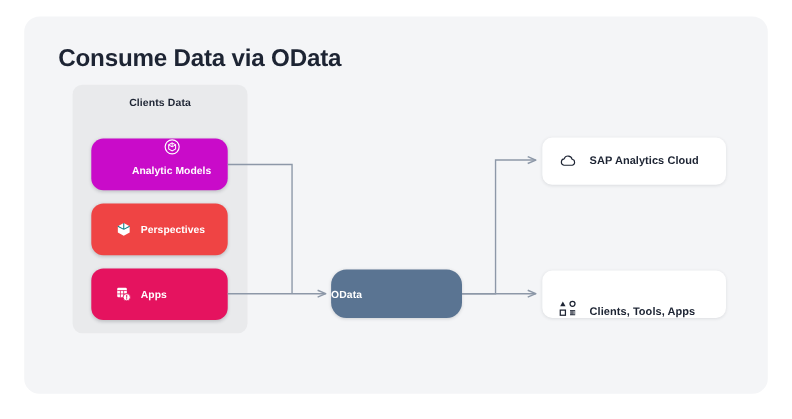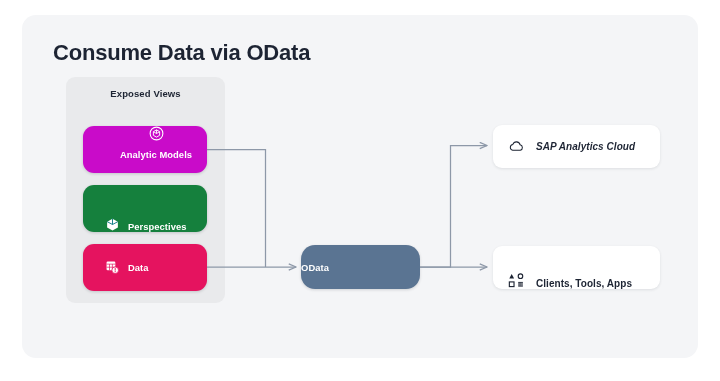--- a/index.html
+++ b/index.html
@@ -64,21 +64,21 @@
   }
   .src-pill .pill-label {
     font-size: 9.4px;
     font-weight: bold;
     color: #ffffff;
     letter-spacing: 0.05px;
     white-space: nowrap;
   }
   .pill-icon { width: 15px; height: 15px; flex: 0 0 15px; display:block; }
   #pill-analytic { top: 126px; background: #c90bc9; flex-direction: column; }
-  #pill-perspectives { top: 185px; background: #15803d; align-items: flex-end; }
+  #pill-perspectives { top: 185px; background: #ef4444; }
   #pill-views { top: 244px; background: #e5135f; }
 
   
   #odata-node {
     position: absolute;
     left: 301px; top: 245px;
     width: 119px; height: 44px;
     background: #5a7492;
     border-radius: 14px;
     display: flex; align-items: center; justify-content: flex-start;
@@ -97,38 +97,38 @@
     border-radius: 9px;
     display: flex; align-items: center;
     gap: 11px;
     padding-left: 15px;
     box-shadow: 0 1px 3px rgba(20,25,40,0.10);
   }
   .consumer .consumer-label {
     font-size: 10px; font-weight: bold; color: #1d2433; letter-spacing: 0.05px;
     white-space: nowrap;
   }
-  #consumer-sac { top: 125px; font-style: italic; }
+  #consumer-sac { top: 125px; }
   #consumer-clients { top: 246px; align-items: flex-end; }
   .consumer-icon { width: 17px; height: 17px; flex: 0 0 17px; display:block; }
 
   
   #wires { position: absolute; left: 0; top: 0; width: 720px; height: 381px; pointer-events: none; }
 </style>
 </head>
 <body>
 
 <div id="stage">
 
   <div id="card"></div>
 
   <div id="title">Consume Data via OData</div>
 
   <div id="exposed-panel"></div>
-  <div id="exposed-label">Exposed Views</div>
+  <div id="exposed-label">Clients Data</div>
 
   <div class="src-pill" id="pill-analytic">
     <span>
       <svg class="pill-icon" viewBox="0 0 24 24" aria-hidden="true">
         <circle cx="12" cy="12" r="10.2" fill="none" stroke="#ffffff" stroke-width="1.7"></circle>
         <path d="M12 6.2 L17 9.1 L17 14.9 L12 17.8 L7 14.9 L7 9.1 Z" fill="none" stroke="#ffffff" stroke-width="1.5"></path>
         <path d="M12 6.2 L12 12 M12 12 L17 9.1 M12 12 L7 9.1" fill="none" stroke="#ffffff" stroke-width="1.4"></path>
       </svg>
     </span>
     <span class="pill-label">Analytic Models</span>
@@ -146,21 +146,21 @@
 
   <div class="src-pill" id="pill-views">
     <span>
       <svg class="pill-icon" viewBox="0 0 24 24" aria-hidden="true">
         <rect x="2.5" y="2.5" width="14" height="14" rx="1.8" fill="#ffffff"></rect>
         <path d="M2.5 6.6 H16.5 M7.2 6.6 V16.5 M11.8 6.6 V16.5 M2.5 11.5 H16.5" stroke="#e5135f" stroke-width="1.1" fill="none"></path>
         <circle cx="16.3" cy="16.3" r="5.3" fill="#ffffff" stroke="#e5135f" stroke-width="1.3"></circle>
         <path d="M16.3 13.4 V16.4 M16.3 18.3 v0.6" stroke="#e5135f" stroke-width="1.5" stroke-linecap="round"></path>
       </svg>
     </span>
-    <span class="pill-label">Data</span>
+    <span class="pill-label">Apps</span>
   </div>
 
   <div id="odata-node">
     <span class="node-label">OData</span>
   </div>
 
   <div class="consumer" id="consumer-sac">
     <span>
       <svg class="consumer-icon" viewBox="0 0 24 24" aria-hidden="true">
         <path d="M6.6 17.2 A4.1 4.1 0 0 1 6.9 9.1 A5.3 5.3 0 0 1 17.1 9.6 A3.9 3.9 0 0 1 17.4 17.2 Z" fill="none" stroke="#1d2433" stroke-width="1.45" stroke-linejoin="round"></path>

